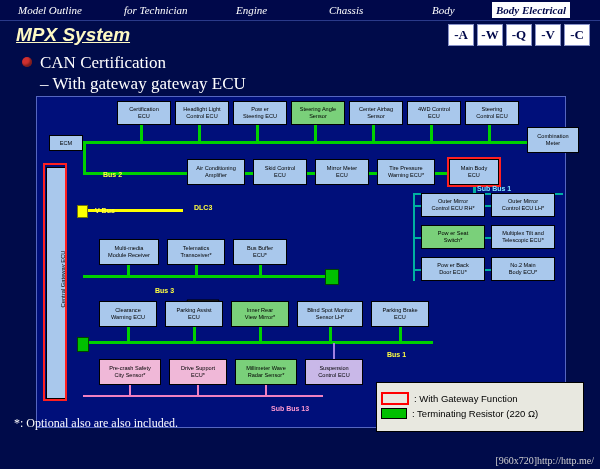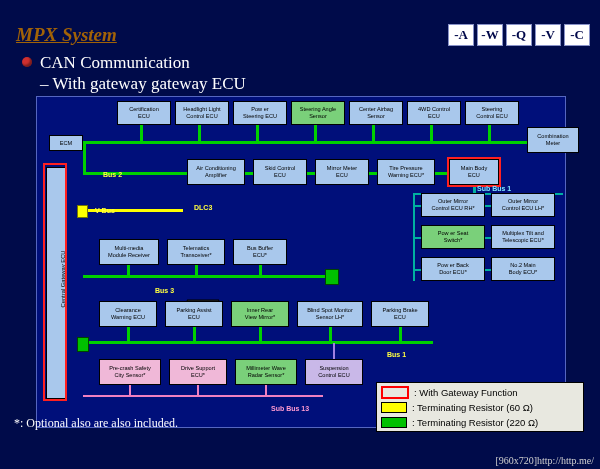--- a/index.html
+++ b/index.html
@@ -8,21 +8,21 @@
 
   
   #menubar{position:absolute;left:0;top:0;width:600px;height:20px;background:#00084a;
            border-bottom:1px solid #2a3a8a;}
   .menu-item{position:absolute;top:2px;height:16px;line-height:16px;color:#ffffff;
              font-family:"Liberation Serif",serif;font-style:italic;font-size:11px;
              white-space:nowrap;padding:0 4px;}
   .menu-item.active{background:#ffffff;color:#00084a;font-style:italic;font-weight:bold;}
 
   
-  #title{position:absolute;left:16px;top:24px;color:#a16207;font-family:Liberation Serif, serif;
+  #title{position:absolute;left:16px;top:24px;color:#fef9c3;font-family:Liberation Sans, sans-serif;
          font-style:italic;font-weight:bold;font-size:19px;text-decoration:underline;}
 
   
   #abtns{position:absolute;right:10px;top:24px;display:flex;gap:3px;}
   .abtn{width:24px;height:20px;line-height:20px;text-align:center;background:#ffffff;color:#00084a;
         font-family:"Liberation Serif",serif;font-weight:bold;font-size:13px;border:1px solid #8892c8;}
 
   
   #headline{position:absolute;left:40px;top:52px;color:#ffffff;font-family:"Liberation Serif",serif;
             font-size:17px;line-height:21px;}
@@ -59,52 +59,60 @@
 
   #gateway{position:absolute;left:9px;top:70px;width:18px;height:230px;background:#a9c8ec;
            border:1px solid #000;}
   #gateway span{display:block;transform:rotate(-90deg);transform-origin:left top;
                 position:absolute;left:13px;top:225px;width:228px;font-size:5.8px;text-align:center;}
 
   #dlc3{position:absolute;left:148px;top:200px;width:36px;height:16px;}
 
   
   #legend{position:absolute;left:376px;top:382px;width:208px;height:50px;background:#e8e8e0;
-          border:1px solid #000;padding:2px 4px;box-sizing:border-box;}
+          border:1px solid #000;padding:8px 4px;box-sizing:border-box;}
   .leg-row{display:flex;align-items:center;height:15px;font-size:9.5px;color:#000;}
   .sw{width:24px;height:9px;border:1px solid #000;margin-right:5px;}
   .sw.red{background:transparent;border:2px solid #ff0000;}
   .sw.yel{background:#ffff00;}
   .sw.grn{background:#00c000;}
 
   #footnote{position:absolute;left:14px;top:416px;color:#ffffff;font-family:"Liberation Serif",serif;
             font-size:12px;}
 
   #credit{position:absolute;right:6px;bottom:3px;color:#cfcfcf;font-family:"Liberation Serif",serif;
           font-size:10px;}
 </style>
 </head>
 <body>
 
 <div id="page">
 
+  <div id="menubar">
+      <div class="menu-item" style="left: 14px;">Model Outline</div>
+      <div class="menu-item" style="left: 120px;">for Technician</div>
+      <div class="menu-item" style="left: 232px;">Engine</div>
+      <div class="menu-item" style="left: 325px;">Chassis</div>
+      <div class="menu-item" style="left: 428px;">Body</div>
+      <div class="menu-item active" style="left: 492px;">Body Electrical</div>
+    </div>
 
   <div id="title">MPX System</div>
 
   <div id="abtns">
       <div class="abtn">-A</div>
       <div class="abtn">-W</div>
       <div class="abtn">-Q</div>
       <div class="abtn">-V</div>
       <div class="abtn">-C</div>
     </div>
 
   <div id="bullet"></div>
   <div id="headline">
-    <div>CAN Communication</div>
+    <div>CAN Certification</div>
     <div>– With gateway  gateway  ECU</div>
   </div>
 
   <div id="panel">
 
     <div id="gateway">
       <span>Central Gateway ECU</span>
     </div>
 
     <div class="wire" style="left:46px;top:44px;width:470px;height:3px;"></div>
@@ -309,24 +317,20 @@
         <div class="buslabel" style="left: 157px; top: 107px;">DLC3</div>
       </div>
   </div>
 
   <div id="legend">
       <div class="leg-row">
         <div class="sw red"></div>
         <div>: With Gateway Function</div>
       </div>
       <div class="leg-row">
-        <div class="sw yel"></div>
-        <div>: Terminating Resistor (60 Ω)</div>
-      </div>
-      <div class="leg-row">
         <div class="sw grn"></div>
         <div>: Terminating Resistor (220 Ω)</div>
       </div>
     </div>
 
   <div id="footnote">*: Optional also are also included.</div>
 
   <div id="credit">[960x720]http://http.me/</div>
 </div>
 

